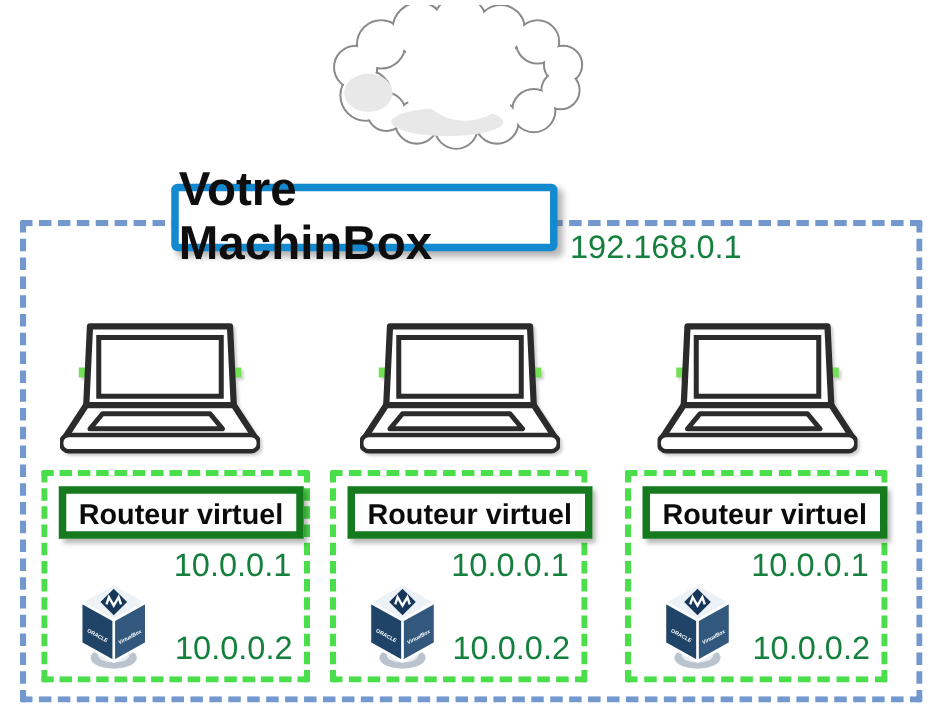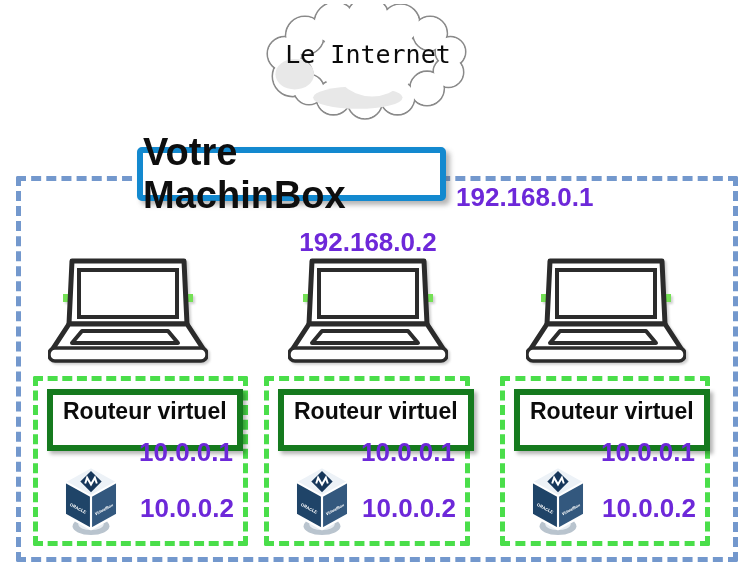--- a/index.html
+++ b/index.html
@@ -20,39 +20,39 @@
     border:5px dashed #7398CD;box-sizing:border-box;border-radius:2px;
   }
   
   .machinbox{
     position:absolute;left:137px;top:147px;width:309px;height:54px;
     background:#fff;border:6px solid #1389CF;border-radius:5px;box-sizing:border-box;
     display:flex;align-items:center;justify-content:center;
     font-weight:bold;font-size:38px;color:#0e0e0e;
     box-shadow:4px 4px 5px rgba(90,90,90,.45);z-index:5;
   }
-  .ip{color:#6d28d9;font-weight:bold;font-size:26px;letter-spacing:0;}
+  .ip{color:#15803d;font-weight:normal;font-size:26px;letter-spacing:0;}
   .gw-ip{position:absolute;left:456px;top:182px;z-index:6;}
   .laptop-ip{position:absolute;top:227px;width:190px;text-align:center;}
   
   .laptop{position:absolute;top:258px;width:160px;height:106px;
     filter:drop-shadow(2px 2px 1px rgba(0,0,0,.18));}
   
   .router-zone{
     position:absolute;top:376px;height:170px;box-sizing:border-box;
     border:5px dashed #4ADE4A;border-radius:2px;background:transparent;
   }
   .router-label{
     position:absolute;left:9px;top:8px;
     background:#fff;border:6px solid #157A1E;box-sizing:border-box;
-    padding:3px 10px 20px 10px;font-weight:bold;font-size:23px;color:#0b0b0b;
+    padding:3px 10px 0 10px;font-weight:bold;font-size:23px;color:#0b0b0b;
     white-space:nowrap;box-shadow:3px 3px 4px rgba(0,0,0,.3);
   }
   .router-ip1{position:absolute;right:10px;top:56px;}
-  .router-ip2{position:absolute;right:9px;top:112px;margin-left:16px;}
+  .router-ip2{position:absolute;right:9px;top:122px;margin-left:16px;}
   .vbox-icon{position:absolute;left:21px;top:82px;width:64px;height:76px;}
 </style>
 </head>
 <body>
 
 <div id="stage">
 
   <div class="cloud">
     <svg width="232" height="116" viewBox="0 0 228 112">
       <g stroke="#8a8a8a" stroke-width="1.6" fill="#ffffff">
@@ -85,31 +85,30 @@
         <circle cx="143" cy="91" r="16"></circle>
           <circle cx="111" cy="95" r="16"></circle>
         <circle cx="80" cy="91" r="16"></circle>
           <circle cx="56" cy="83" r="14"></circle>
         <circle cx="114" cy="54" r="46"></circle>
       </g>
       <ellipse cx="42" cy="68" rx="19" ry="15" fill="#e8e8e8"></ellipse>
       <ellipse cx="104" cy="91" rx="44" ry="11" fill="#e8e8e8"></ellipse>
       <circle cx="118" cy="48" r="42" fill="#ffffff"></circle>
     </svg>
-    <div class="cloud-text"><span>Le Internet</span><br></div>
+    <div class="cloud-text"><br></div>
   </div>
 
   <div class="lan-rect"></div>
 
   <div class="machinbox">
     <span>Votre MachinBox</span>
   </div>
   <div class="ip gw-ip">192.168.0.1</div>
 
-  <div class="ip laptop-ip" style="left:273px;">192.168.0.2</div>
 
   <svg class="laptop" style="left:48px;" viewBox="0 0 160 106">
     <rect x="15" y="36" width="7" height="8" fill="#74E055"></rect>
     <rect x="138" y="36" width="7" height="8" fill="#74E055"></rect>
     <polygon points="24,3 136,3 139,66 21,66" fill="#fff" stroke="#2b2b2b" stroke-width="5" stroke-linejoin="round"></polygon>
     <rect x="31" y="12" width="98" height="47" fill="#fff" stroke="#2b2b2b" stroke-width="4"></rect>
     <polygon points="21,66 139,66 156,92 4,92" fill="#fff" stroke="#2b2b2b" stroke-width="5" stroke-linejoin="round"></polygon>
     <rect x="1" y="90" width="158" height="13" rx="6" fill="#fff" stroke="#2b2b2b" stroke-width="3.5"></rect>
     <polygon points="34,73 120,73 130,85 24,85" fill="#fff" stroke="#2b2b2b" stroke-width="4" stroke-linejoin="round"></polygon>
   </svg>

